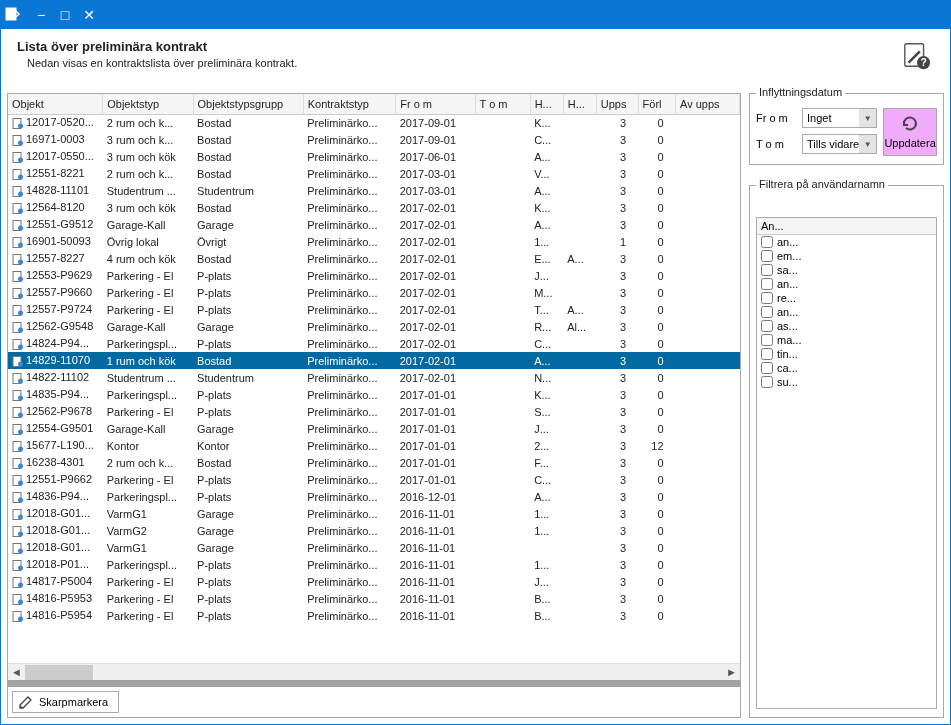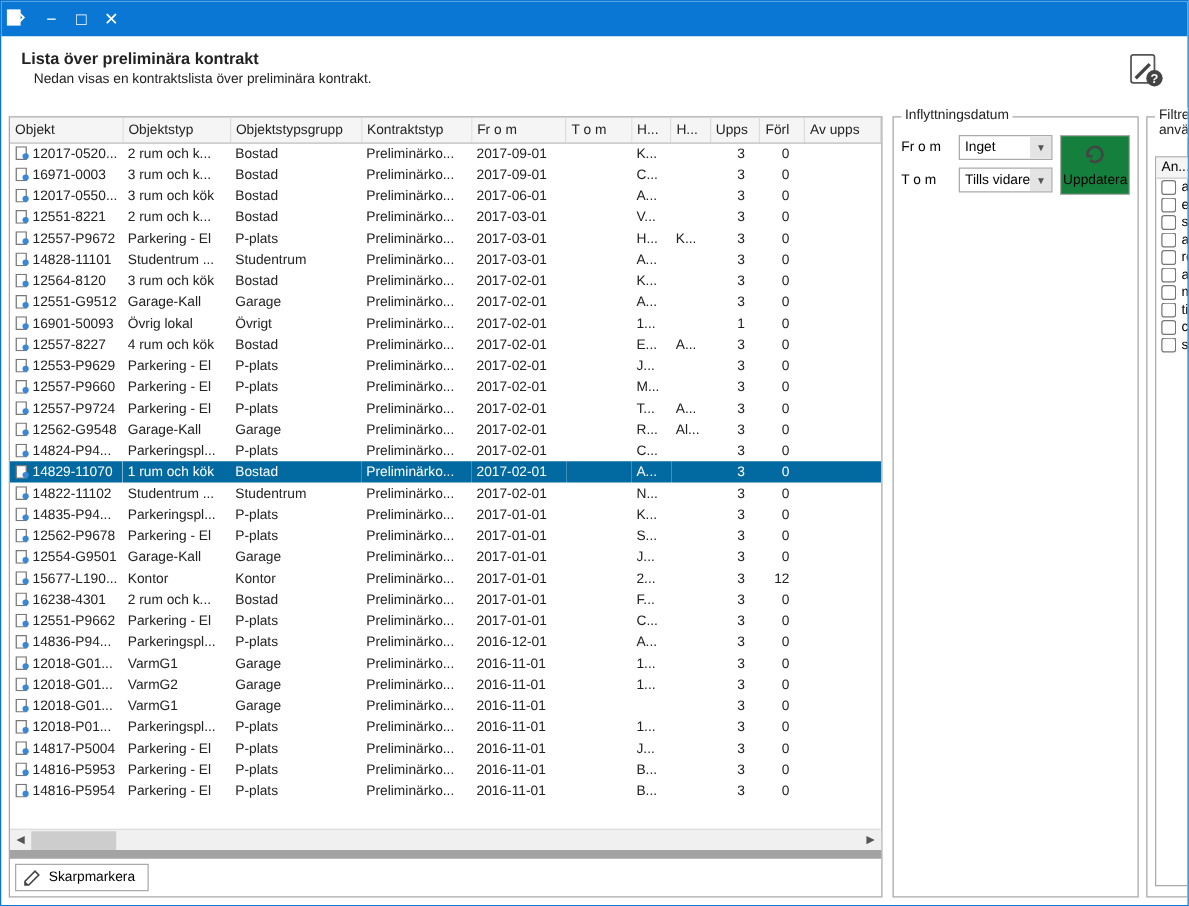--- a/index.html
+++ b/index.html
@@ -33,31 +33,31 @@
 
 .hscroll { height: 17px; background: #f0f0f0; border-top: 1px solid #ddd; display: flex; align-items: center; }
 .hscroll .arrow { width: 17px; height: 17px; display: flex; align-items: center; justify-content: center; color: #555; }
 .hscroll .track { flex: 1; position: relative; height: 100%; }
 .hscroll .thumb { position: absolute; left: 0; top: 1px; height: 15px; width: 68px; background: #cdcdcd; }
 
 .grid-footer { border-top: 7px solid #a3a3a3; padding: 4px; text-decoration: underline; }
 .skarp-btn { display: inline-flex; align-items: center; gap: 6px; border: 1px solid #aaa; background: #fff; padding: 2px 10px 2px 6px; height: 22px; }
 .skarp-btn .pen-icon { width: 14px; height: 14px; }
 
-.side { width: 230px; display: flex; gap: 6px; }
+.side { width: 195px; display: flex; flex-direction: column; gap: 20px; }
 .box { border: 1px solid #a8a8a8; padding: 6px 6px 8px 6px; position: relative; }
 .box-title { position: absolute; top: -8px; left: 6px; background: #fff; padding: 0 3px; font-size: 11px; color: #222; }
 
 .form-row { display: flex; align-items: center; gap: 4px; margin-bottom: 6px; }
 .form-row label { width: 42px; }
 .combo { flex: 1; display: flex; align-items: center; border: 1px solid #aaa; height: 20px; background: #fff; position: relative; overflow: hidden; }
 .combo span { padding-left: 4px; flex: 1; white-space: nowrap; overflow: hidden; text-overflow: ellipsis; }
 .combo .dd { width: 17px; height: 100%; background: #e4e4e4; display: flex; align-items: center; justify-content: center; color: #555; font-size: 8px; }
 
-.upd-btn { width: 56px; height: 48px; border: 1px solid #aaa; background: #15803d; display: flex; flex-direction: column; align-items: center; justify-content: center; gap: 2px; }
+.upd-btn { width: 56px; height: 48px; border: 1px solid #aaa; background: #f0abfc; display: flex; flex-direction: column; align-items: center; justify-content: center; gap: 2px; }
 .upd-btn svg { width: 18px; height: 18px; }
 
 .top-controls { display: flex; gap: 6px; align-items: stretch; }
 .top-fields { flex: 1; }
 
 .user-box { flex: 1; display: flex; flex-direction: column; min-height: 0; }
 .user-list { flex: 1; border: 1px solid #aaa; overflow: auto; margin-top: 2px; }
 .user-header { background: #f5f5f5; border-bottom: 1px solid #ccc; padding: 2px 4px; display: flex; }
 .user-row { display: flex; align-items: center; padding: 1px 4px; gap: 4px; }
 .user-row input[type=checkbox] { width: 12px; height: 12px; margin: 0; }
@@ -190,36 +190,20 @@
               <td>V...</td>
               <td></td>
               <td class="num">3</td>
               <td class="num">0</td>
               <td></td>
             </tr>
             <tr>
               <td><span class="row-icon"><svg viewBox="0 0 12 11">
                     <rect x="1" y="0.5" width="8" height="10" fill="#fff" stroke="#777" stroke-width="1"></rect>
                     <circle cx="8.5" cy="8" r="2.5" fill="#3b87d6"></circle>
-                  </svg></span><span>12557-P9672</span></td>
-              <td>Parkering - El</td>
-              <td>P-plats</td>
-              <td>Preliminärko...</td>
-              <td>2017-03-01</td>
-              <td></td>
-              <td>H...</td>
-              <td>K...</td>
-              <td class="num">3</td>
-              <td class="num">0</td>
-              <td></td>
-            </tr>
-            <tr>
-              <td><span class="row-icon"><svg viewBox="0 0 12 11">
-                    <rect x="1" y="0.5" width="8" height="10" fill="#fff" stroke="#777" stroke-width="1"></rect>
-                    <circle cx="8.5" cy="8" r="2.5" fill="#3b87d6"></circle>
                   </svg></span><span>14828-11101</span></td>
               <td>Studentrum ...</td>
               <td>Studentrum</td>
               <td>Preliminärko...</td>
               <td>2017-03-01</td>
               <td></td>
               <td>A...</td>
               <td></td>
               <td class="num">3</td>
               <td class="num">0</td>
@@ -706,20 +690,24 @@
             <div class="user-row">
               <input type="checkbox" style="">
               <span>re...</span>
             </div>
             <div class="user-row">
               <input type="checkbox" style="">
               <span>an...</span>
             </div>
             <div class="user-row">
               <input type="checkbox" style="">
+              <span>as...</span>
+            </div>
+            <div class="user-row">
+              <input type="checkbox" style="">
               <span>ma...</span>
             </div>
             <div class="user-row">
               <input type="checkbox" style="">
               <span>tin...</span>
             </div>
             <div class="user-row">
               <input type="checkbox" style="">
               <span>ca...</span>
             </div>

